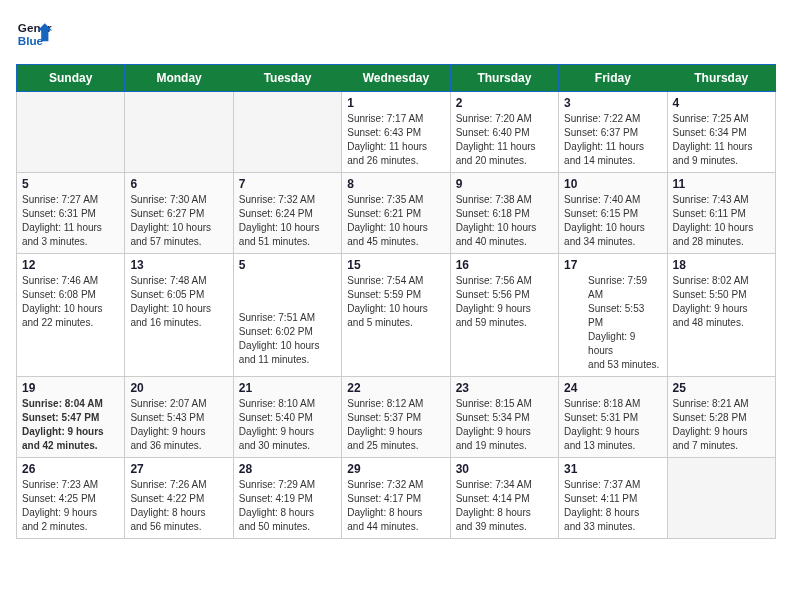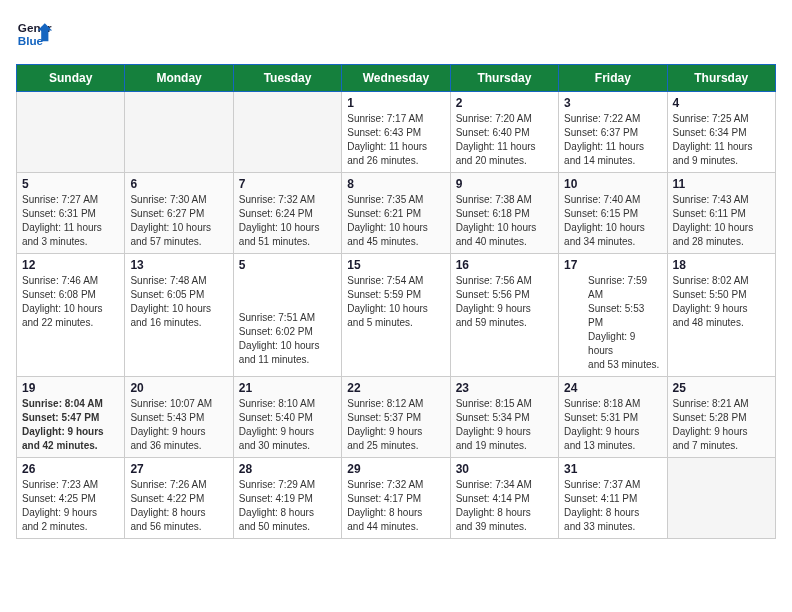--- a/index.html
+++ b/index.html
@@ -247,21 +247,21 @@
       <tr>
         <td>
           <span class="day-num">19</span>
           <div class="day-detail" style="white-space: pre-line; font-weight: bold;">Sunrise: 8:04 AM
 Sunset: 5:47 PM
 Daylight: 9 hours
 and 42 minutes.</div>
         </td>
         <td>
           <span class="day-num">20</span>
-          <div class="day-detail" style="white-space: pre-line;">Sunrise: 10:07 AM
+          <div class="day-detail" style="white-space: pre-line;">Sunrise: 2:07 AM
 Sunset: 5:43 PM
 Daylight: 9 hours
 and 36 minutes.</div>
         </td>
         <td>
           <span class="day-num">21</span>
           <div class="day-detail" style="white-space: pre-line;">Sunrise: 8:10 AM
 Sunset: 5:40 PM
 Daylight: 9 hours
 and 30 minutes.</div>

